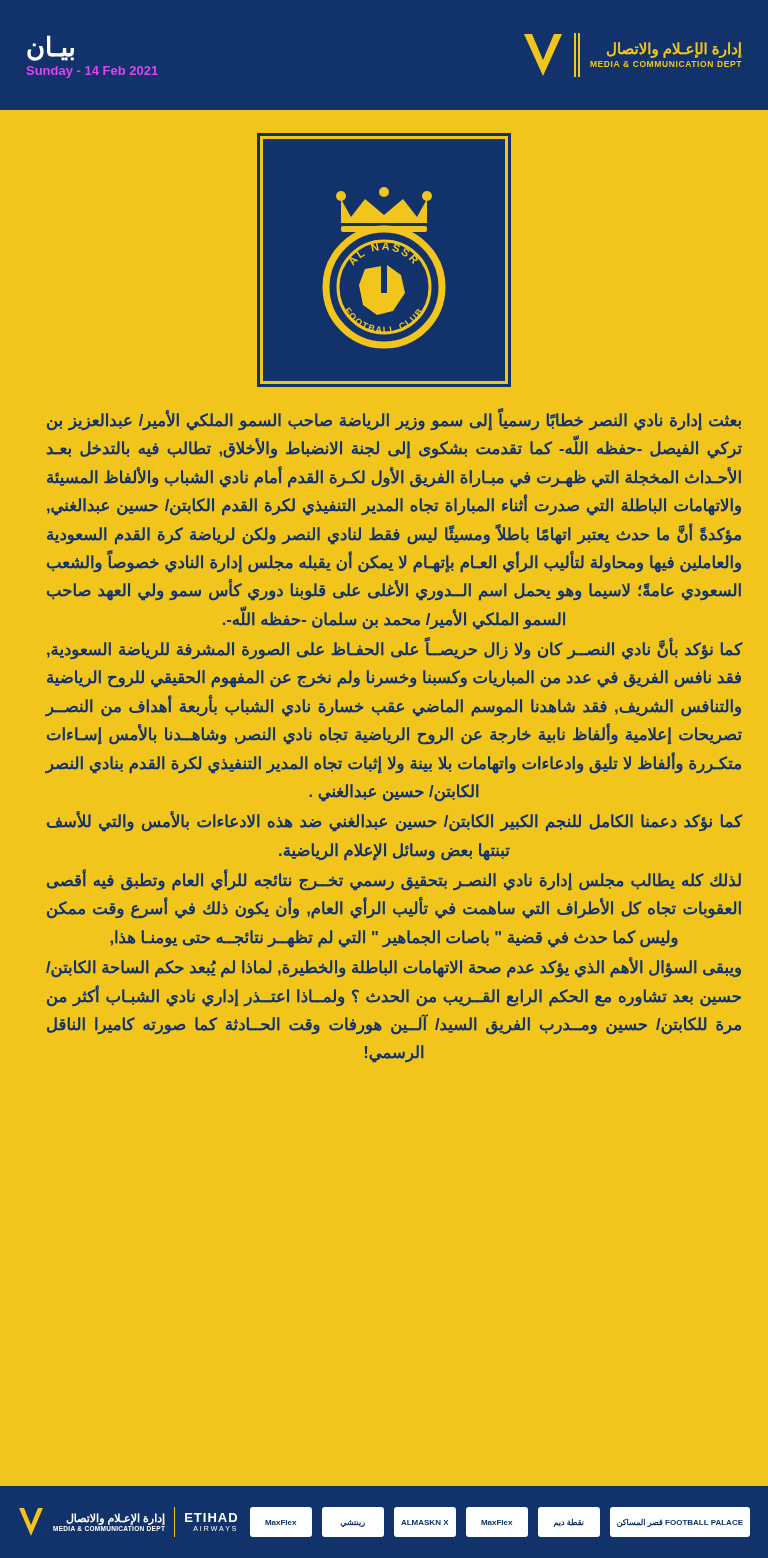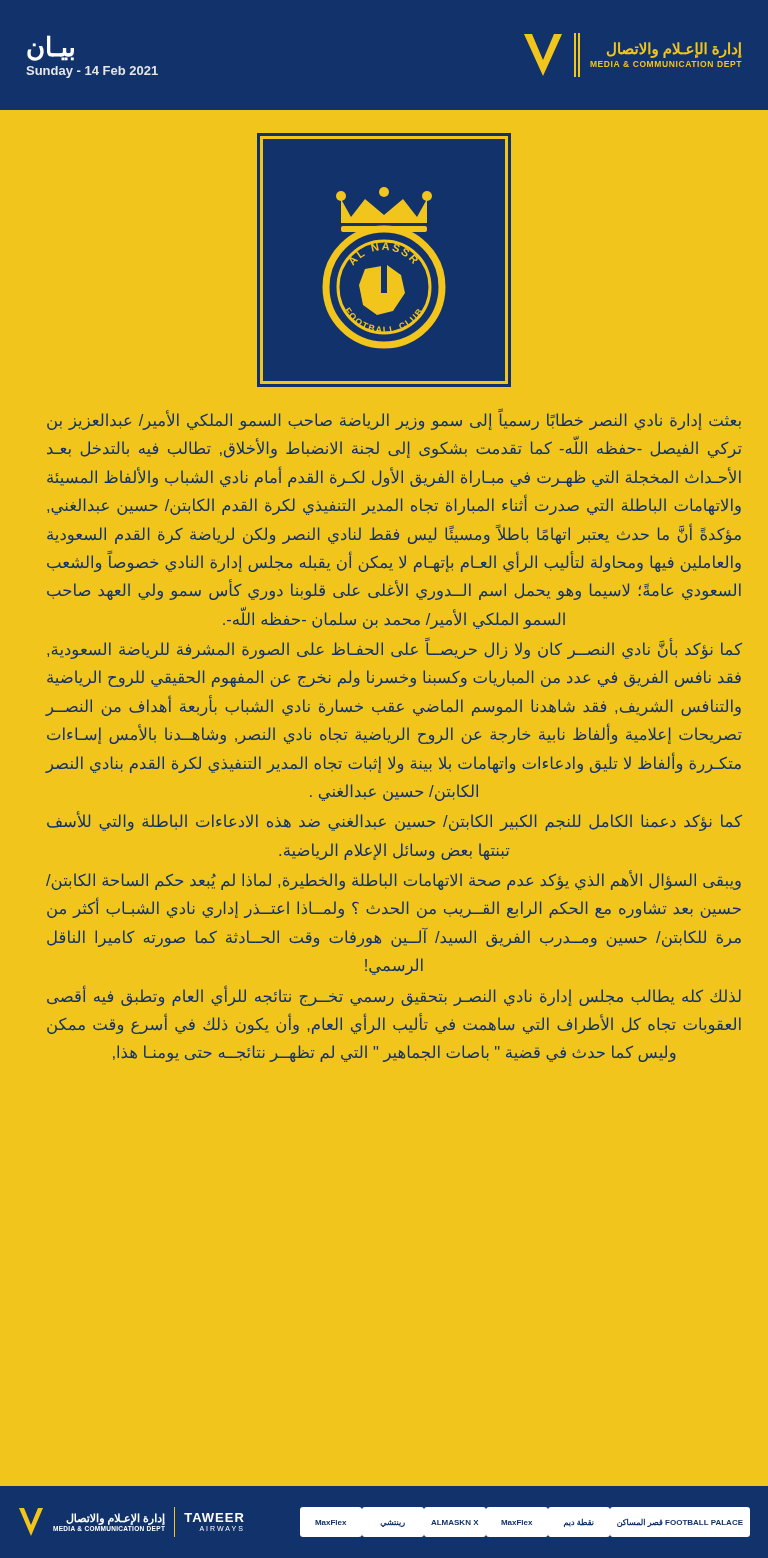--- a/index.html
+++ b/index.html
@@ -79,21 +79,21 @@
   .bayan{
     font-size:26px;
     font-weight:bold;
     color:#FFFFFF;
     letter-spacing:2px;
     display:block;
   }
   .bayan-date{
     font-size:13px;
     font-weight:bold;
-    color:#e5e5e5;
+    color:#d946ef;
     display:block;
     direction:ltr;
     text-align:left;
   }
   
   .crest-wrap{
     display:flex;
     justify-content:center;
     padding-top:26px;
     padding-bottom:22px;
@@ -112,21 +112,21 @@
     width:190px;
     height:190px;
     position:relative;
   }
   
   .content{
     padding:0 26px 10px 28px;
     color:#11326B;
     font-size:16.5px;
     line-height:1.72;
-    font-weight:normal;
+    font-weight:bold;
     text-align:justify;
     text-align-last:center;
     direction:rtl;
     margin-left:18px;
   }
   .para{
     margin:0 0 2px 0;
   }
   .para.justified{
     text-align:justify;
@@ -139,20 +139,21 @@
     height:72px;
     display:flex;
     align-items:center;
     justify-content:space-between;
     padding:0 18px;
     box-sizing:border-box;
   }
   .sponsors{
     display:flex;
     align-items:center;
+    gap:10px;
     direction:ltr;
   }
   .sponsor{
     background:#FFFFFF;
     border-radius:3px;
     height:30px;
     min-width:62px;
     padding:0 7px;
     display:flex;
     align-items:center;
@@ -265,37 +266,37 @@
             <textPath href="#arcBot" startOffset="50%" text-anchor="middle">FOOTBALL CLUB</textPath>
           </text>
         </svg>
       </div>
     </div>
   </div>
 
   <div class="content">
     <p class="para justified">بعثت إدارة نادي النصر خطابًا رسمياً إلى سمو وزير الرياضة صاحب السمو الملكي الأمير/ عبدالعزيز بن تركي الفيصل -حفظه اللّه- كما تقدمت بشكوى إلى لجنة الانضباط والأخلاق, تطالب فيه بالتدخل بعـد الأحـداث المخجلة التي ظهـرت في مبـاراة الفريق الأول لكـرة القدم أمام نادي الشباب والألفاظ المسيئة والاتهامات الباطلة التي صدرت أثناء المباراة تجاه المدير التنفيذي لكرة القدم الكابتن/ حسين عبدالغني, مؤكدةً أنَّ ما حدث يعتبر اتهامًا باطلاً ومسيئًا ليس فقط لنادي النصر ولكن لرياضة كرة القدم السعودية والعاملين فيها ومحاولة لتأليب الرأي العـام بإتهـام لا يمكن أن يقبله مجلس إدارة النادي خصوصاً والشعب السعودي عامةً؛ لاسيما وهو يحمل اسم الــدوري الأغلى على قلوبنا دوري كأس سمو ولي العهد صاحب السمو الملكي الأمير/ محمد بن سلمان -حفظه اللّه-.</p>
     <p class="para justified">كما نؤكد بأنَّ نادي النصــر كان ولا زال حريصــاً على الحفـاظ على الصورة المشرفة للرياضة السعودية, فقد نافس الفريق في عدد من المباريات وكسبنا وخسرنا ولم نخرج عن المفهوم الحقيقي للروح الرياضية والتنافس الشريف, فقد شاهدنا الموسم الماضي عقب خسارة نادي الشباب بأربعة أهداف من النصــر تصريحات إعلامية وألفاظ نابية خارجة عن الروح الرياضية تجاه نادي النصر, وشاهــدنا بالأمس إسـاءات متكـررة وألفاظ لا تليق وادعاءات واتهامات بلا بينة ولا إثبات تجاه المدير التنفيذي لكرة القدم بنادي النصر الكابتن/ حسين عبدالغني .</p>
-    <p class="para justified">كما نؤكد دعمنا الكامل للنجم الكبير الكابتن/ حسين عبدالغني ضد هذه الادعاءات الباطلة والتي للأسف تبنتها بعض وسائل الإعلام الرياضية.</p>
+    <p class="para justified">كما نؤكد دعمنا الكامل للنجم الكبير الكابتن/ حسين عبدالغني ضد هذه الادعاءات بالأمس والتي للأسف تبنتها بعض وسائل الإعلام الرياضية.</p>
+    <p class="para justified">لذلك كله يطالب مجلس إدارة نادي النصـر بتحقيق رسمي تخــرج نتائجه للرأي العام وتطبق فيه أقصى العقوبات تجاه كل الأطراف التي ساهمت في تأليب الرأي العام, وأن يكون ذلك في أسرع وقت ممكن وليس كما حدث في قضية " باصات الجماهير " التي لم تظهــر نتائجــه حتى يومنـا هذا,</p>
     <p class="para justified">ويبقى السؤال الأهم الذي يؤكد عدم صحة الاتهامات الباطلة والخطيرة, لماذا لم يُبعد حكم الساحة الكابتن/ حسين بعد تشاوره مع الحكم الرابع القــريب من الحدث ؟ ولمــاذا اعتــذر إداري نادي الشبـاب أكثر من مرة للكابتن/ حسين ومــدرب الفريق السيد/ آلــين هورفات وقت الحــادثة كما صورته كاميرا الناقل الرسمي!</p>
-    <p class="para justified">لذلك كله يطالب مجلس إدارة نادي النصـر بتحقيق رسمي تخــرج نتائجه للرأي العام وتطبق فيه أقصى العقوبات تجاه كل الأطراف التي ساهمت في تأليب الرأي العام, وأن يكون ذلك في أسرع وقت ممكن وليس كما حدث في قضية " باصات الجماهير " التي لم تظهــر نتائجــه حتى يومنـا هذا,</p>
   </div>
 
   <div class="footer">
     <div class="sponsors">
       <div class="sponsor">MaxFlex</div>
       <div class="sponsor">رينتشي</div>
       <div class="sponsor">ALMASKN X</div>
       <div class="sponsor">MaxFlex</div>
       <div class="sponsor">نقطة ديم</div>
       <div class="sponsor">قصر المساكن FOOTBALL PALACE</div>
     </div>
     <div class="footer-right">
       <div class="etihad">
-        <span class="etihad-name">TAWEER</span>
+        <span class="etihad-name">ETIHAD</span>
         <span class="etihad-sub">AIRWAYS</span>
       </div>
       <span class="vline"></span>
       <div class="footer-dept">
         <span class="f-ar">إدارة الإعـلام والاتصال</span>
         <span class="f-en">MEDIA &amp; COMMUNICATION DEPT</span>
       </div>
       <span class="footer-v">
         <svg viewBox="0 0 26 30" width="26" height="30" aria-hidden="true">
           <path d="M1 1 L13 29 L25 1 L20 1 L13 18 L6 1 Z" fill="#F2C51C"></path>

